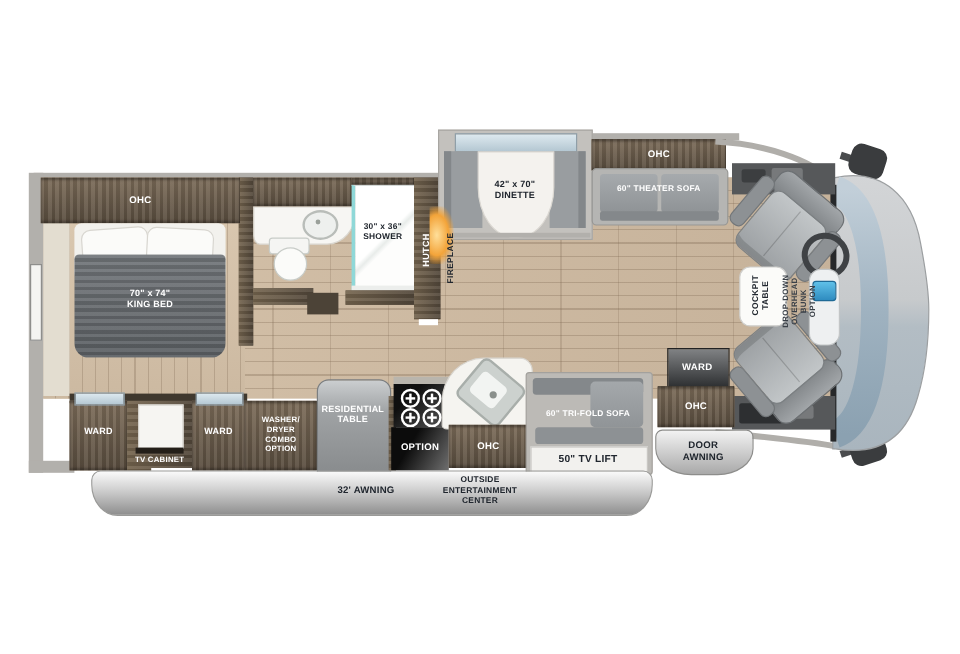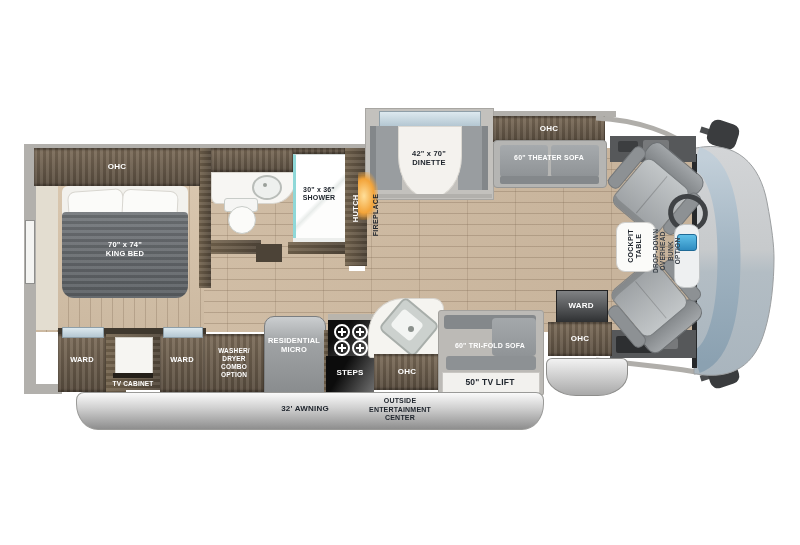--- a/index.html
+++ b/index.html
@@ -197,30 +197,30 @@
   <div class="lbl" style="left:160px;top:352px;width:44px;height:14px">WARD</div>
 
   <div class="abs cab-h" style="left:204px;top:334px;width:60px;height:58px"></div>
   <div class="lbl fs65" style="left:206px;top:338px;width:56px;height:50px">WASHER/
 DRYER
 COMBO
 OPTION</div>
 
   <div class="abs" style="left:264px;top:316px;width:60px;height:76px;background:linear-gradient(180deg,#cbced0,#9fa2a4 35%,#898c8e);border:1px solid #7b7e80;border-radius:10px 10px 0 0"></div>
   <div class="lbl" style="left:264px;top:332px;width:60px;height:26px">RESIDENTIAL
-MICRO</div>
+TABLE</div>
   <div class="abs cab-v" style="left:324px;top:330px;width:6px;height:62px"></div>
   <div class="abs" style="left:328px;top:314px;width:46px;height:7px;background:#b9b5ad"></div>
   <div class="abs" style="left:328px;top:320px;width:44px;height:36px;background:linear-gradient(135deg,#0f0f0f 30%,#555)"></div>
   <div class="burner" style="left:334px;top:324px"></div>
   <div class="burner" style="left:352px;top:324px"></div>
   <div class="burner" style="left:334px;top:340px"></div>
   <div class="burner" style="left:352px;top:340px"></div>
   <div class="abs" style="left:326px;top:356px;width:48px;height:36px;background:linear-gradient(120deg,#0c0c0c 35%,#6f6f6f)"></div>
-  <div class="lbl fs8" style="left:326px;top:366px;width:48px;height:14px">STEPS</div>
+  <div class="lbl fs8" style="left:326px;top:366px;width:48px;height:14px">OPTION</div>
 
   <div class="abs" style="left:368px;top:298px;width:74px;height:58px;background:#f5f4f0;border:1px solid #d8d5cf;border-radius:46% 14% 6% 6% / 60% 18% 6% 6%"></div>
   <div class="abs" style="left:386px;top:306px;width:42px;height:38px;background:#ccd1ce;border:2px solid #a8aeaa;border-radius:6px;transform:rotate(40deg)"></div>
   <div class="abs" style="left:394px;top:314px;width:26px;height:22px;background:#f2f4f2;border-radius:4px;transform:rotate(40deg)"></div>
   <div class="abs" style="left:408px;top:326px;width:6px;height:6px;background:#8a908c;border-radius:50%"></div>
 
   <div class="abs cab-h" style="left:374px;top:354px;width:66px;height:36px"></div>
   <div class="lbl fs8" style="left:374px;top:354px;width:66px;height:36px">OHC</div>
   <div class="abs" style="left:380px;top:390px;width:54px;height:5px;background:#fff"></div>
 
@@ -232,20 +232,22 @@
   <div class="abs" style="left:446px;top:356px;width:90px;height:14px;background:#8d9194;border-radius:3px"></div>
   <div class="lbl fs7" style="left:440px;top:340px;width:100px;height:12px">60" TRI-FOLD SOFA</div>
   <div class="abs" style="left:442px;top:372px;width:96px;height:20px;background:#f2f1ee;border:1px solid #c9c7c3"></div>
   <div class="lbl lbl-dark fs85" style="left:442px;top:372px;width:96px;height:20px">50" TV LIFT</div>
 
   <div class="abs" style="left:556px;top:290px;width:50px;height:32px;background:linear-gradient(180deg,#808284,#2c2e30);border:1px solid #222"></div>
   <div class="lbl fs8" style="left:556px;top:290px;width:50px;height:32px">WARD</div>
   <div class="abs cab-h" style="left:548px;top:322px;width:64px;height:34px"></div>
   <div class="lbl fs8" style="left:548px;top:322px;width:64px;height:34px">OHC</div>
   <div class="abs" style="left:546px;top:358px;width:80px;height:36px;background:linear-gradient(180deg,#f2f2f2,#a9a9a9);border:1px solid #8d8d8b;border-radius:6px 6px 30px 30px / 6px 6px 22px 22px"></div>
+  <div class="lbl lbl-dark fs8" style="left:546px;top:358px;width:80px;height:36px">DOOR
+AWNING</div>
 
   <div class="abs" style="left:76px;top:392px;width:466px;height:36px;background:linear-gradient(180deg,#fafafa,#d2d2d2 40%,#8e8e8e);border:1px solid #9a9a98;border-radius:8px 8px 22px 22px / 8px 8px 26px 26px"></div>
   <div class="lbl lbl-dark fs8" style="left:245px;top:402px;width:120px;height:14px">32' AWNING</div>
   <div class="lbl lbl-dark fs7" style="left:352px;top:394px;width:96px;height:32px">OUTSIDE
 ENTERTAINMENT
 CENTER</div>
 
 </div>
 
 </body></html>

